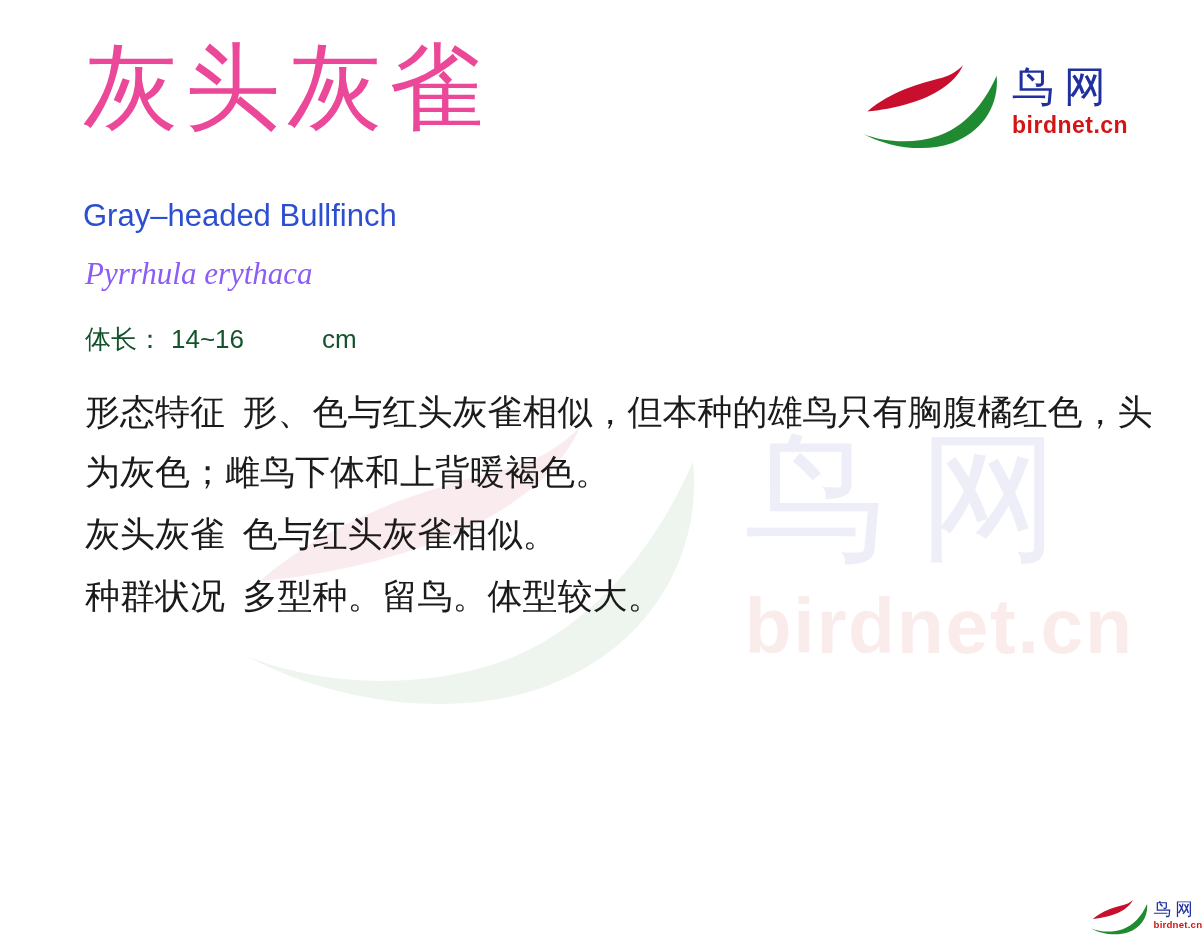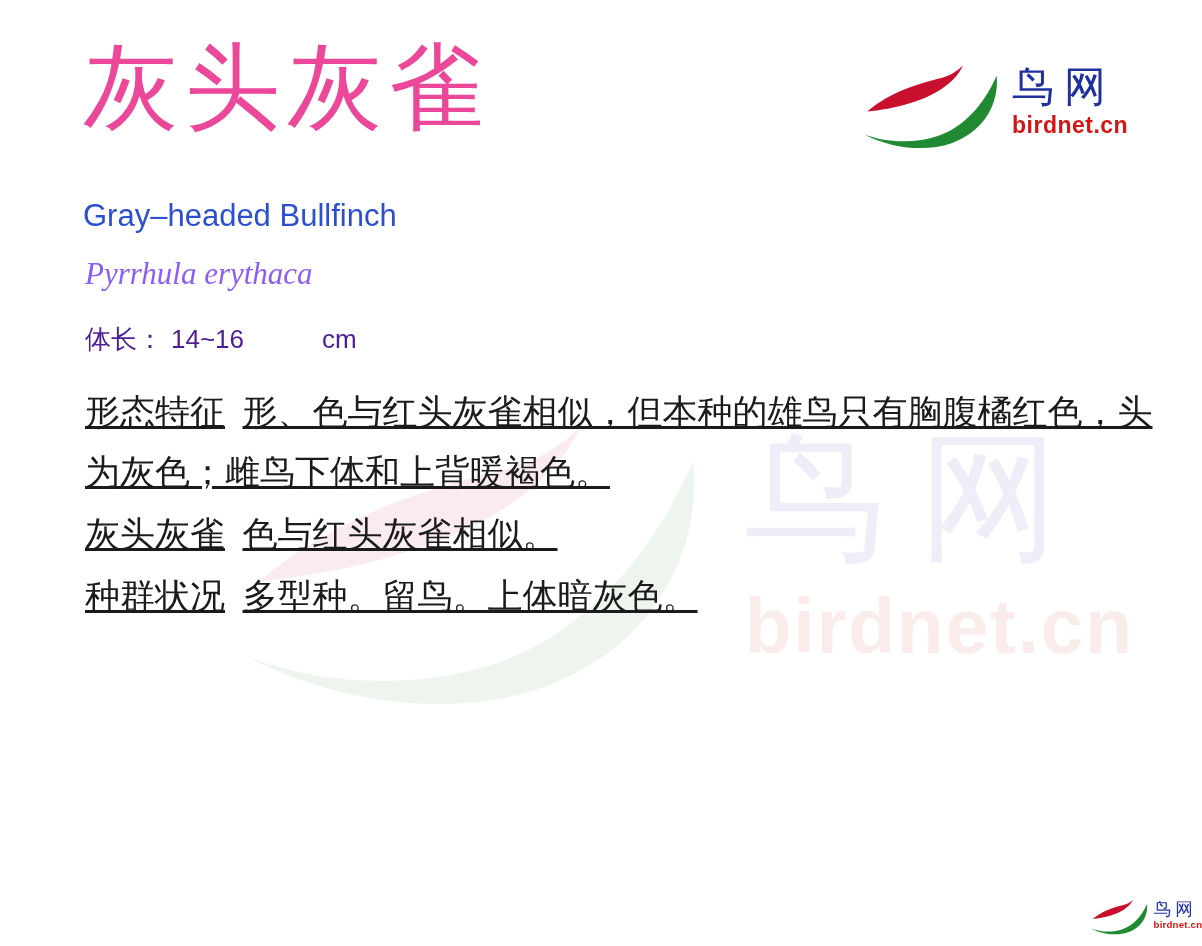--- a/index.html
+++ b/index.html
@@ -25,31 +25,30 @@
   }
   .sci{
     position:absolute;left:85px;top:256px;
     font-size:31px;
     font-family:"Liberation Serif",serif;
     font-style:italic;
     color:#8b5cf6;
   }
   .length{
     position:absolute;left:85px;top:322px;
-    font-size:26px;color:#4c1d95;
+    font-size:26px;color:#14532d;
   }
   .length .val{margin-left:8px;}
   .length .unit{margin-left:78px;}
   
   .body-text{
     position:absolute;left:85px;top:382px;
     width:1085px;z-index:2;
     font-size:35px;line-height:60px;
     color:#1b1b1b;
-    text-decoration:underline;
   }
   .body-text p{margin:0 0 2px 0;}
   .para-heading{margin-right:0.5em;}
   
   .logo{
     position:absolute;display:flex;align-items:flex-start;
   }
   .logo-header{left:856px;top:52px;}
   .logo-swoosh{flex:0 0 auto;}
   .logo-text{margin-left:6px;margin-top:14px;}
@@ -106,21 +105,21 @@
 
   <div class="sci">Pyrrhula erythaca</div>
 
   <div class="length">
     <span class="lbl">体长：</span><span class="val">14~16</span><span class="unit">cm</span>
   </div>
 
   <div class="body-text">
     <p><span class="para-heading">形态特征</span><span>形、色与红头灰雀相似，但本种的雄鸟只有胸腹橘红色，头为灰色；雌鸟下体和上背暖褐色。</span></p>
     <p><span class="para-heading">灰头灰雀</span><span>色与红头灰雀相似。</span></p>
-    <p><span class="para-heading">种群状况</span><span>多型种。留鸟。上体暗灰色。</span></p>
+    <p><span class="para-heading">种群状况</span><span>多型种。留鸟。体型较大。</span></p>
   </div>
 
   <div class="logo logo-footer">
     <svg class="logo-swoosh" width="150" height="100" viewBox="0 0 160 100" xmlns="http://www.w3.org/2000/svg">
       <path fill="#c8102e" d="M12 60 C 38 38 68 30 92 24 C 100 22 108 17 114 11 C 106 30 82 44 58 51 C 42 56 25 59 12 60 Z"></path>
       <path fill="#1f8a31" d="M8 84 C 30 93 62 95 88 86 C 114 77 136 54 150 22 C 153 52 136 82 102 94 C 70 105 32 97 8 84 Z"></path>
     </svg>
     <div class="logo-text">
       <div class="logo-cn">鸟网</div>
       <div class="logo-domain">birdnet.cn</div>

